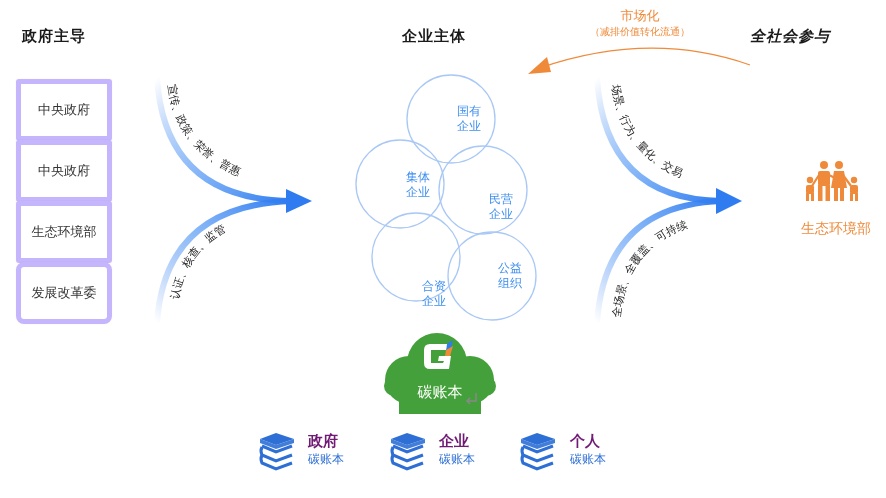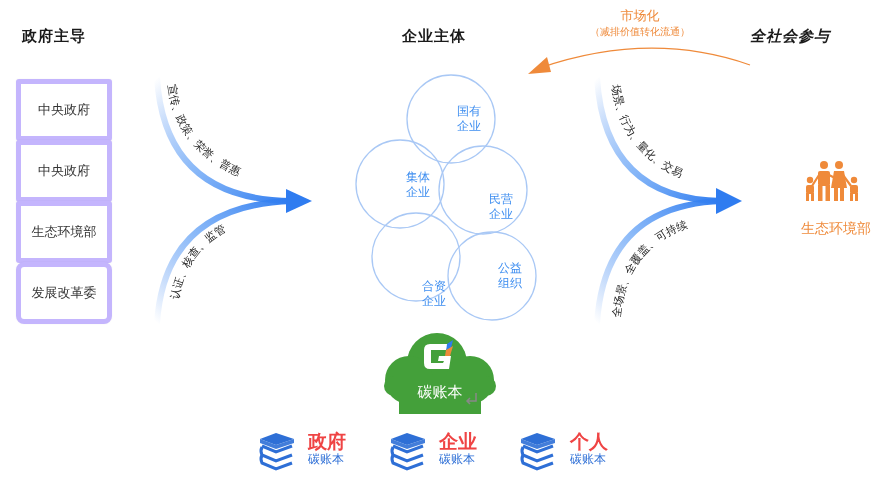--- a/index.html
+++ b/index.html
@@ -8,21 +8,21 @@
   .abs { position: absolute; }
   .heading { font-size: 15px; font-weight: bold; color: #1a1a1a; letter-spacing: 1px; white-space: nowrap; }
   .gov-box { position: absolute; left: 16px; width: 86px; height: 52px; border: 5px solid #c4b5fd; border-radius: 3px;
              background: #fff; display: flex; align-items: center; justify-content: center; font-size: 13px; color: #333;
              box-shadow: 0 0 2px rgba(0,0,0,0.05); }
   svg text { font-family: "DejaVu Sans", "Liberation Sans", sans-serif; }
   .circle-label { position: absolute; width: 60px; text-align: right; font-size: 12px; line-height: 15px; color: #3e8ef0; }
   .market-title { font-size: 13px; color: #ef8a3a; text-align: center; }
   .market-sub { font-size: 10px; color: #ef8a3a; text-align: center; white-space: nowrap; }
   .citizens-label { font-size: 14px; color: #ef8a3a; }
-  .ledger-title { font-size: 19px; font-weight: bold; color: #ef4444; line-height: 18px; }
+  .ledger-title { font-size: 15px; font-weight: bold; color: #701a75; line-height: 18px; }
   .ledger-sub { font-size: 12px; color: #2e6fd6; line-height: 18px; }
   .cloud-label { position: absolute; left: 400px; top: 383px; width: 80px; text-align: center; color: #fff; font-size: 15px; }
 </style>
 </head>
 <body>
 
 <div class="abs heading" style="left:22px;top:27px;">政府主导</div>
 <div class="abs heading" style="left:402px;top:27px;">企业主体</div>
 <div class="abs heading" style="left:750px;top:27px;font-style:italic;">全社会参与</div>
 

